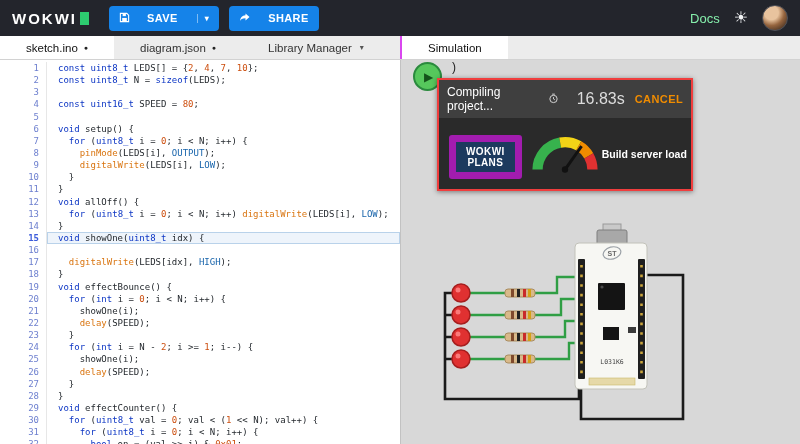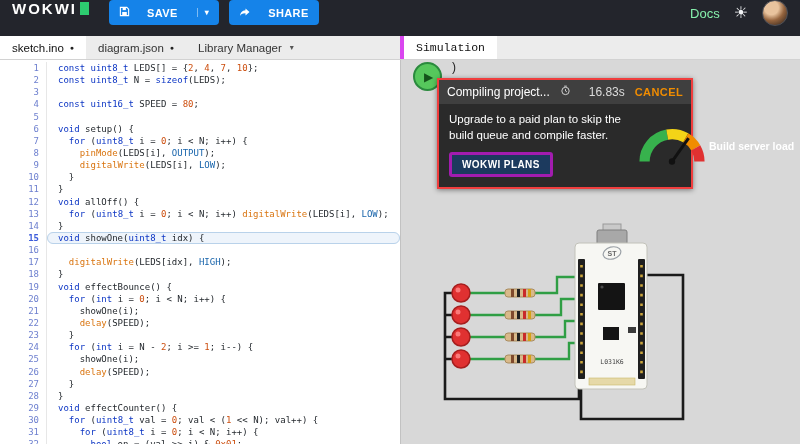--- a/index.html
+++ b/index.html
@@ -1,71 +1,71 @@
 <!DOCTYPE html>
 <html><head>
 <meta charset="utf-8">
 <style>
   * { box-sizing: border-box; margin: 0; padding: 0; }
   html,body { width:800px; height:444px; overflow:hidden; font-family:"Liberation Sans", sans-serif; background:#dadada; }
   .app { width:800px; height:444px; display:flex; flex-direction:column; }
 
   
-  .topbar { height:36px; background:#23252c; display:flex; align-items:flex-start; padding:0 12px; gap:10px; flex-shrink:0; }
+  .topbar { height:36px; background:#23252c; display:flex; align-items:center; padding:0 12px; gap:10px; flex-shrink:0; }
   .logo { color:#fff; font-weight:bold; font-size:15px; letter-spacing:2px; display:flex; align-items:center; margin-right:10px; cursor:pointer; }
   .logo-block { display:inline-block; width:9px; height:13px; background:#2dcc70; margin-left:3px; }
   .btn-blue { background:#1583e9; color:#fff; border:none; border-radius:4px; height:25px; display:flex; align-items:center; font-size:11px; font-weight:bold; letter-spacing:.4px; padding:0 10px; gap:17px; cursor:pointer; font-family:inherit; }
   .save-caret { border-left:1px solid rgba(255,255,255,.45); padding-left:7px; margin-left:2px; font-size:8px; }
   .topbar-right { margin-left:auto; display:flex; align-items:center; gap:14px; }
   .docs { color:#86efac; font-size:13px; cursor:pointer; text-decoration:none; }
   .sun { color:#f1f3f5; font-size:16px; cursor:pointer; line-height:1; }
   .avatar { width:26px; height:26px; border-radius:50%; border:1px solid #50525a; cursor:pointer;
             background: radial-gradient(circle at 35% 28%, #e8c39e 0 30%, #96653f 55%, #3c2a1e 90%); }
 
   
   .tabs-row { height:24px; display:flex; background:#ececec; border-bottom:1px solid #d2d2d2; flex-shrink:0; }
   .tabs-half { width:400px; display:flex; align-items:stretch; }
-  .tabs-half.right { border-left:4px solid #d946ef;font-family:Liberation Mono, monospace; }
-  .tab { display:flex; align-items:center; padding:0 12px; font-size:11.5px; color:#333; gap:5px; cursor:pointer; }
+  .tabs-half.right { border-left:2px solid #d946ef; }
+  .tab { display:flex; align-items:center; padding:0 26px; font-size:11.5px; color:#333; gap:5px; cursor:pointer; }
   .tab.active { background:#fff; color:#111; }
   .dirty { font-size:7px; margin-left:1px; color:#222; }
   .caret { font-size:8px; color:#555; margin-left:3px; }
 
   
   .main { display:flex; height:384px; }
 
   
   .editor { width:400px; background:#fff; overflow:hidden; font-family:"DejaVu Sans Mono", monospace; font-size:9px; padding-top:2px; cursor:text; }
   .code-line { display:flex; height:12.15px; line-height:12.15px; white-space:pre; }
   .gutter { width:47px; flex-shrink:0; text-align:right; padding-right:7px; color:#6e80cf; border-right:1px solid #e7e7e7; }
   .code-text { flex:1; padding-left:11px; color:#24292e; }
   .tk-k { color:#0d36c4; }
   .tk-n { color:#cc4e0e; }
   .tk-f { color:#d9740f; }
   .tk-c { color:#1864ab; }
   .tk-p { color:#24292e; }
-  .active-line .code-text { background:#eef4fb; outline:1px solid #b9d2ea; outline-offset:-1px;border-radius:6px; }
+  .active-line .code-text { background:#eef4fb; outline:1px solid #b9d2ea; outline-offset:-1px; }
   .active-line .gutter { color:#3b5bdb; font-weight:bold; }
 
   
   .sim { width:400px; background:#d8d8d8; border-left:1px solid #c2c2c2; position:relative; overflow:hidden; }
   .play-btn { position:absolute; left:12px; top:2px; width:29px; height:29px; border-radius:50%;
               background:#56c75c; border:2.5px solid #2b8a3e; display:flex; align-items:center; justify-content:center; cursor:pointer; }
   .play-tri { color:#14531a; font-size:12px; margin-left:2px; line-height:1; }
   .stray { position:absolute; left:51px; top:0; font-size:12px; color:#222; }
 
   .notif { position:absolute; left:36px; top:18px; width:256px; border:2px solid #f03e3e; background:#2a2a2a; box-shadow:0 1px 5px rgba(0,0,0,.45); }
   .notif-header { display:flex; align-items:center; background:#3f3f3f; padding:5px 8px; gap:10px; }
   .notif-title { color:#fff; font-size:12px; flex:1; }
-  .timer { display:flex; align-items:center; gap:18px; color:#dcdcdc; font-size:12px; }
+  .timer { display:flex; align-items:center; gap:18px; color:#dcdcdc; font-size:16px; }
   .cancel { color:#f08c00; font-size:11px; font-weight:bold; letter-spacing:.4px; cursor:pointer; }
   .notif-body { display:flex; padding:8px 10px 10px; gap:6px; }
   .notif-left { display:flex; flex-direction:column; align-items:flex-start; }
   .notif-msg { color:#fff; font-size:11.5px; line-height:1.35; width:180px; }
-  .plans-btn { margin-top:9px; background:#1c3a5e; border:3px solid #a21caf; color:#fff; font-size:10px; font-weight:bold; letter-spacing:.4px; padding:4px 10px; border-radius:3px; cursor:pointer; font-family:inherit;text-align:center; }
+  .plans-btn { margin-top:9px; background:#1c3a5e; border:7px solid #a21caf; color:#fff; font-size:10px; font-weight:bold; letter-spacing:.4px; padding:4px 10px; border-radius:3px; cursor:pointer; font-family:inherit;text-align:center; }
   .gauge-wrap { flex:1; display:flex; flex-direction:row; align-items:center; }
   .gauge-label { color:#fff; font-size:10.5px; font-weight:bold; margin-top:2px; white-space:nowrap; }
 
   .circuit { position:absolute; left:30px; top:163px; }
 </style>
 </head>
 <body>
 
 <div class="app">
 
@@ -177,21 +177,20 @@
                   <path d="M12 9v4l3 2" stroke="#ddd" stroke-width="2" fill="none"></path>
                   <path d="M9 2.5h6" stroke="#ddd" stroke-width="2"></path>
                 </svg>
             </span>
             <span>16.83s</span>
           </span>
           <span class="cancel">CANCEL</span>
         </div>
         <div class="notif-body">
           <div class="notif-left">
-            <div class="notif-msg">Upgrade to a paid plan to skip the build queue and compile faster.</div>
             <button class="plans-btn">WOKWI PLANS</button>
           </div>
           <div class="gauge-wrap">
             <svg width="74" height="40" viewBox="0 0 64 35">
               <path d="M8 32 A24 24 0 0 1 27.8 8.4" stroke="#37b24d" stroke-width="9" fill="none"></path>
               <path d="M27.8 8.4 A24 24 0 0 1 44 11.2" stroke="#f3d417" stroke-width="9" fill="none"></path>
               <path d="M44 11.2 A24 24 0 0 1 52.8 20" stroke="#f08c00" stroke-width="9" fill="none"></path>
               <path d="M52.8 20 A24 24 0 0 1 56 32" stroke="#e03131" stroke-width="9" fill="none"></path>
               <line x1="32" y1="32" x2="46.5" y2="11.5" stroke="#111" stroke-width="2.6"></line>
               <circle cx="32" cy="32" r="2.8" fill="#111"></circle>

